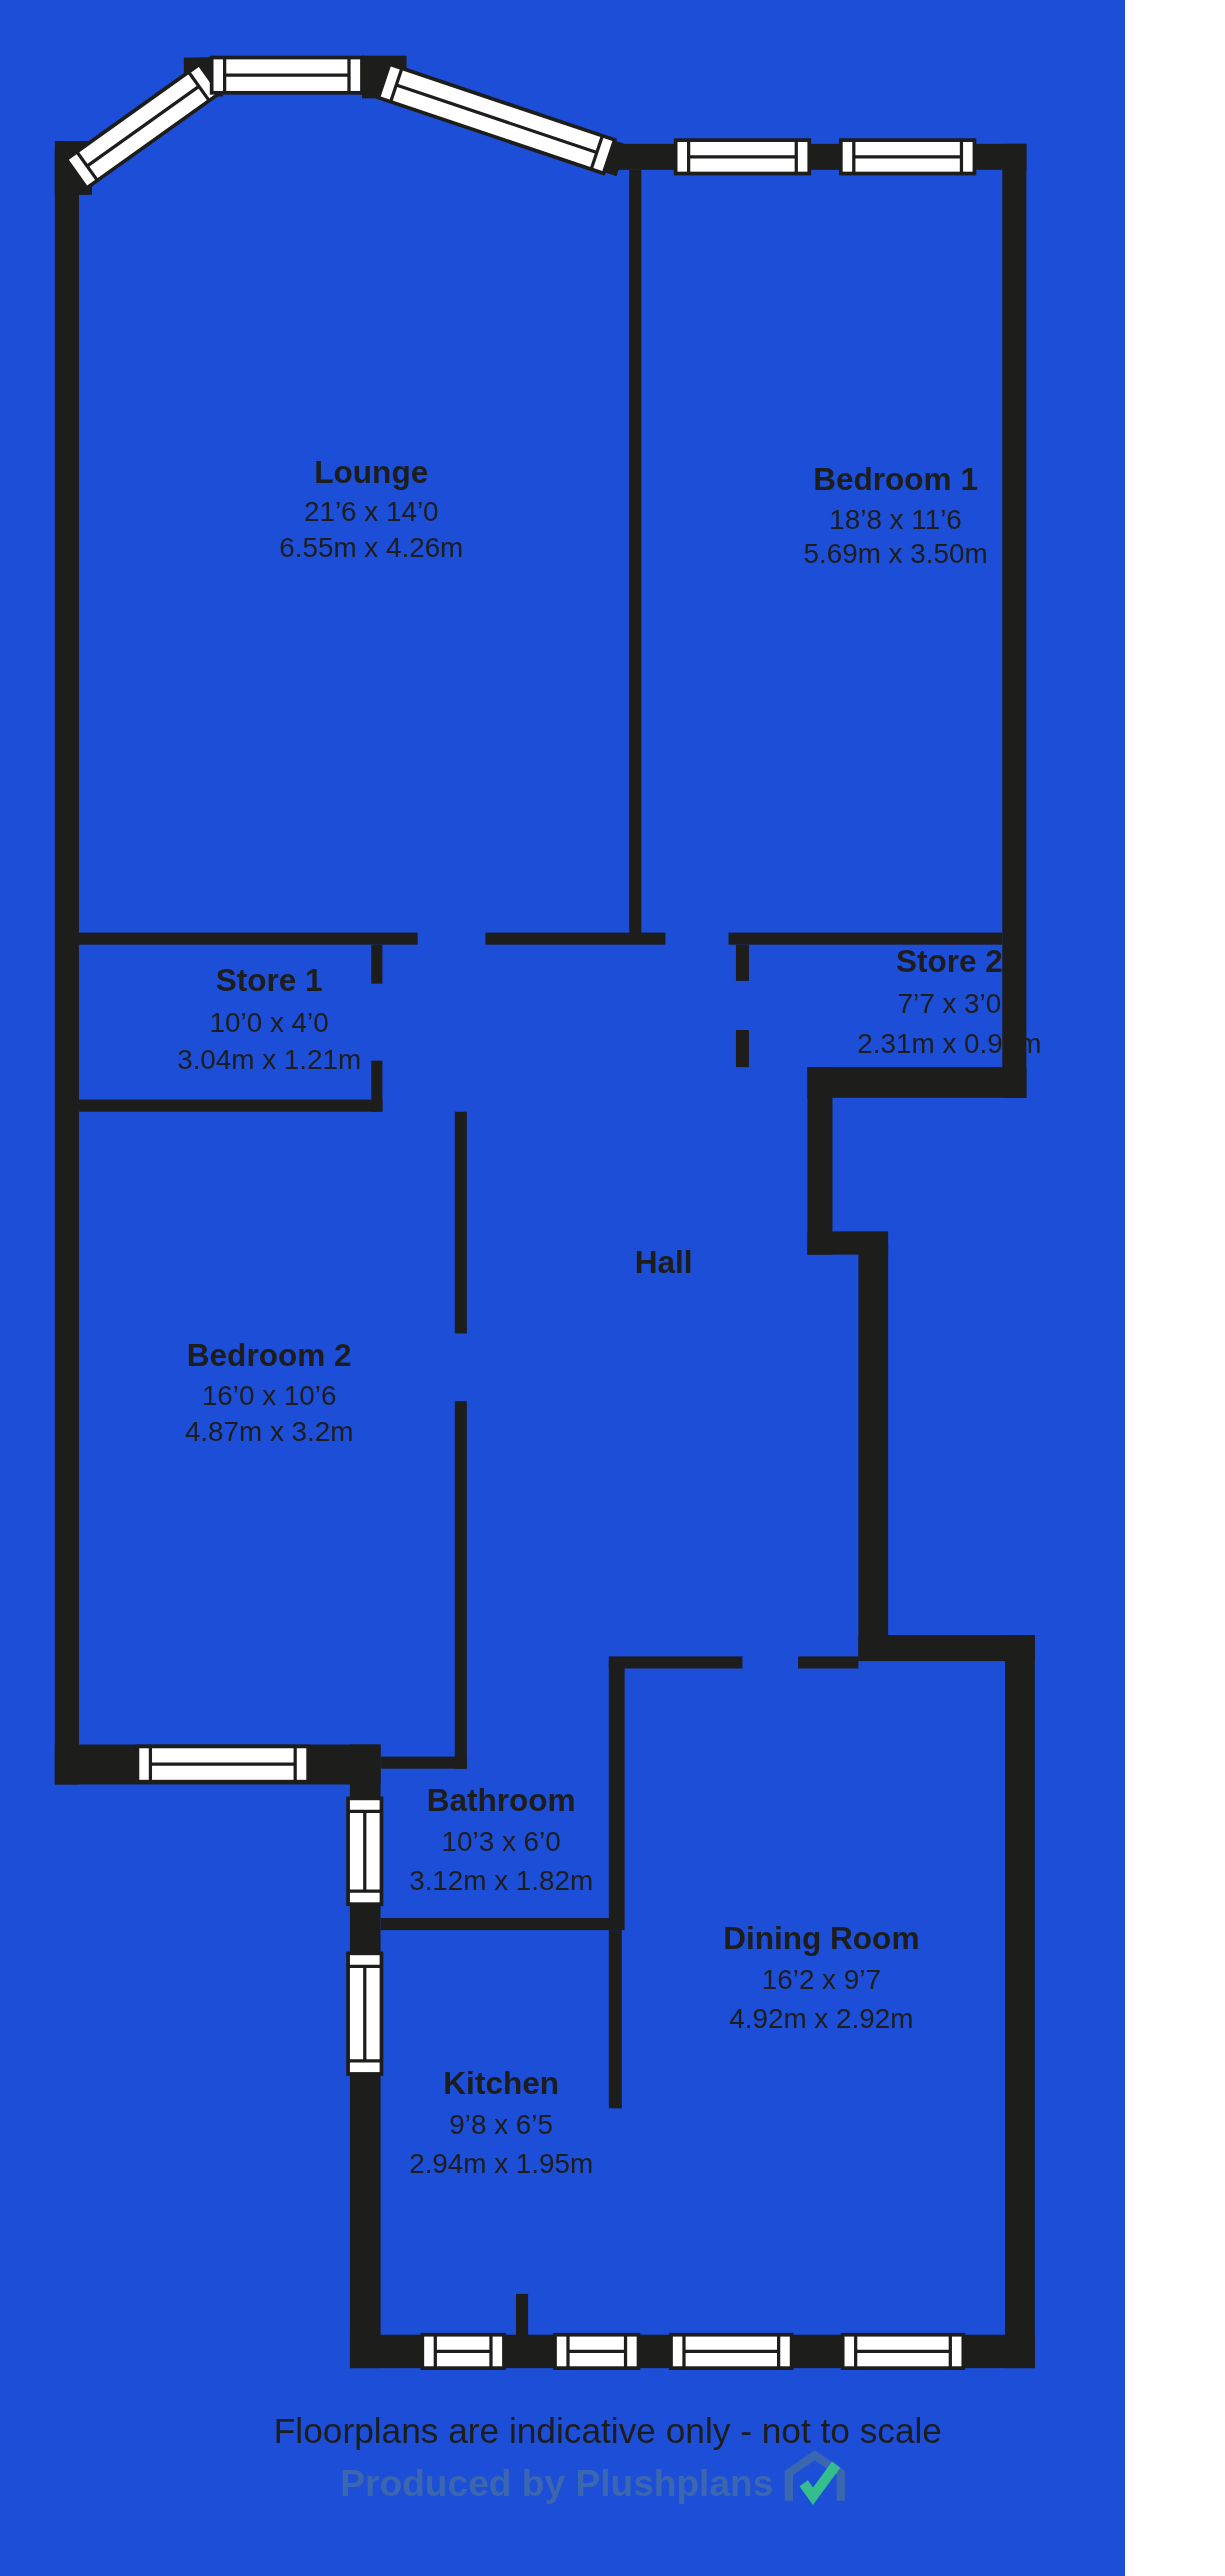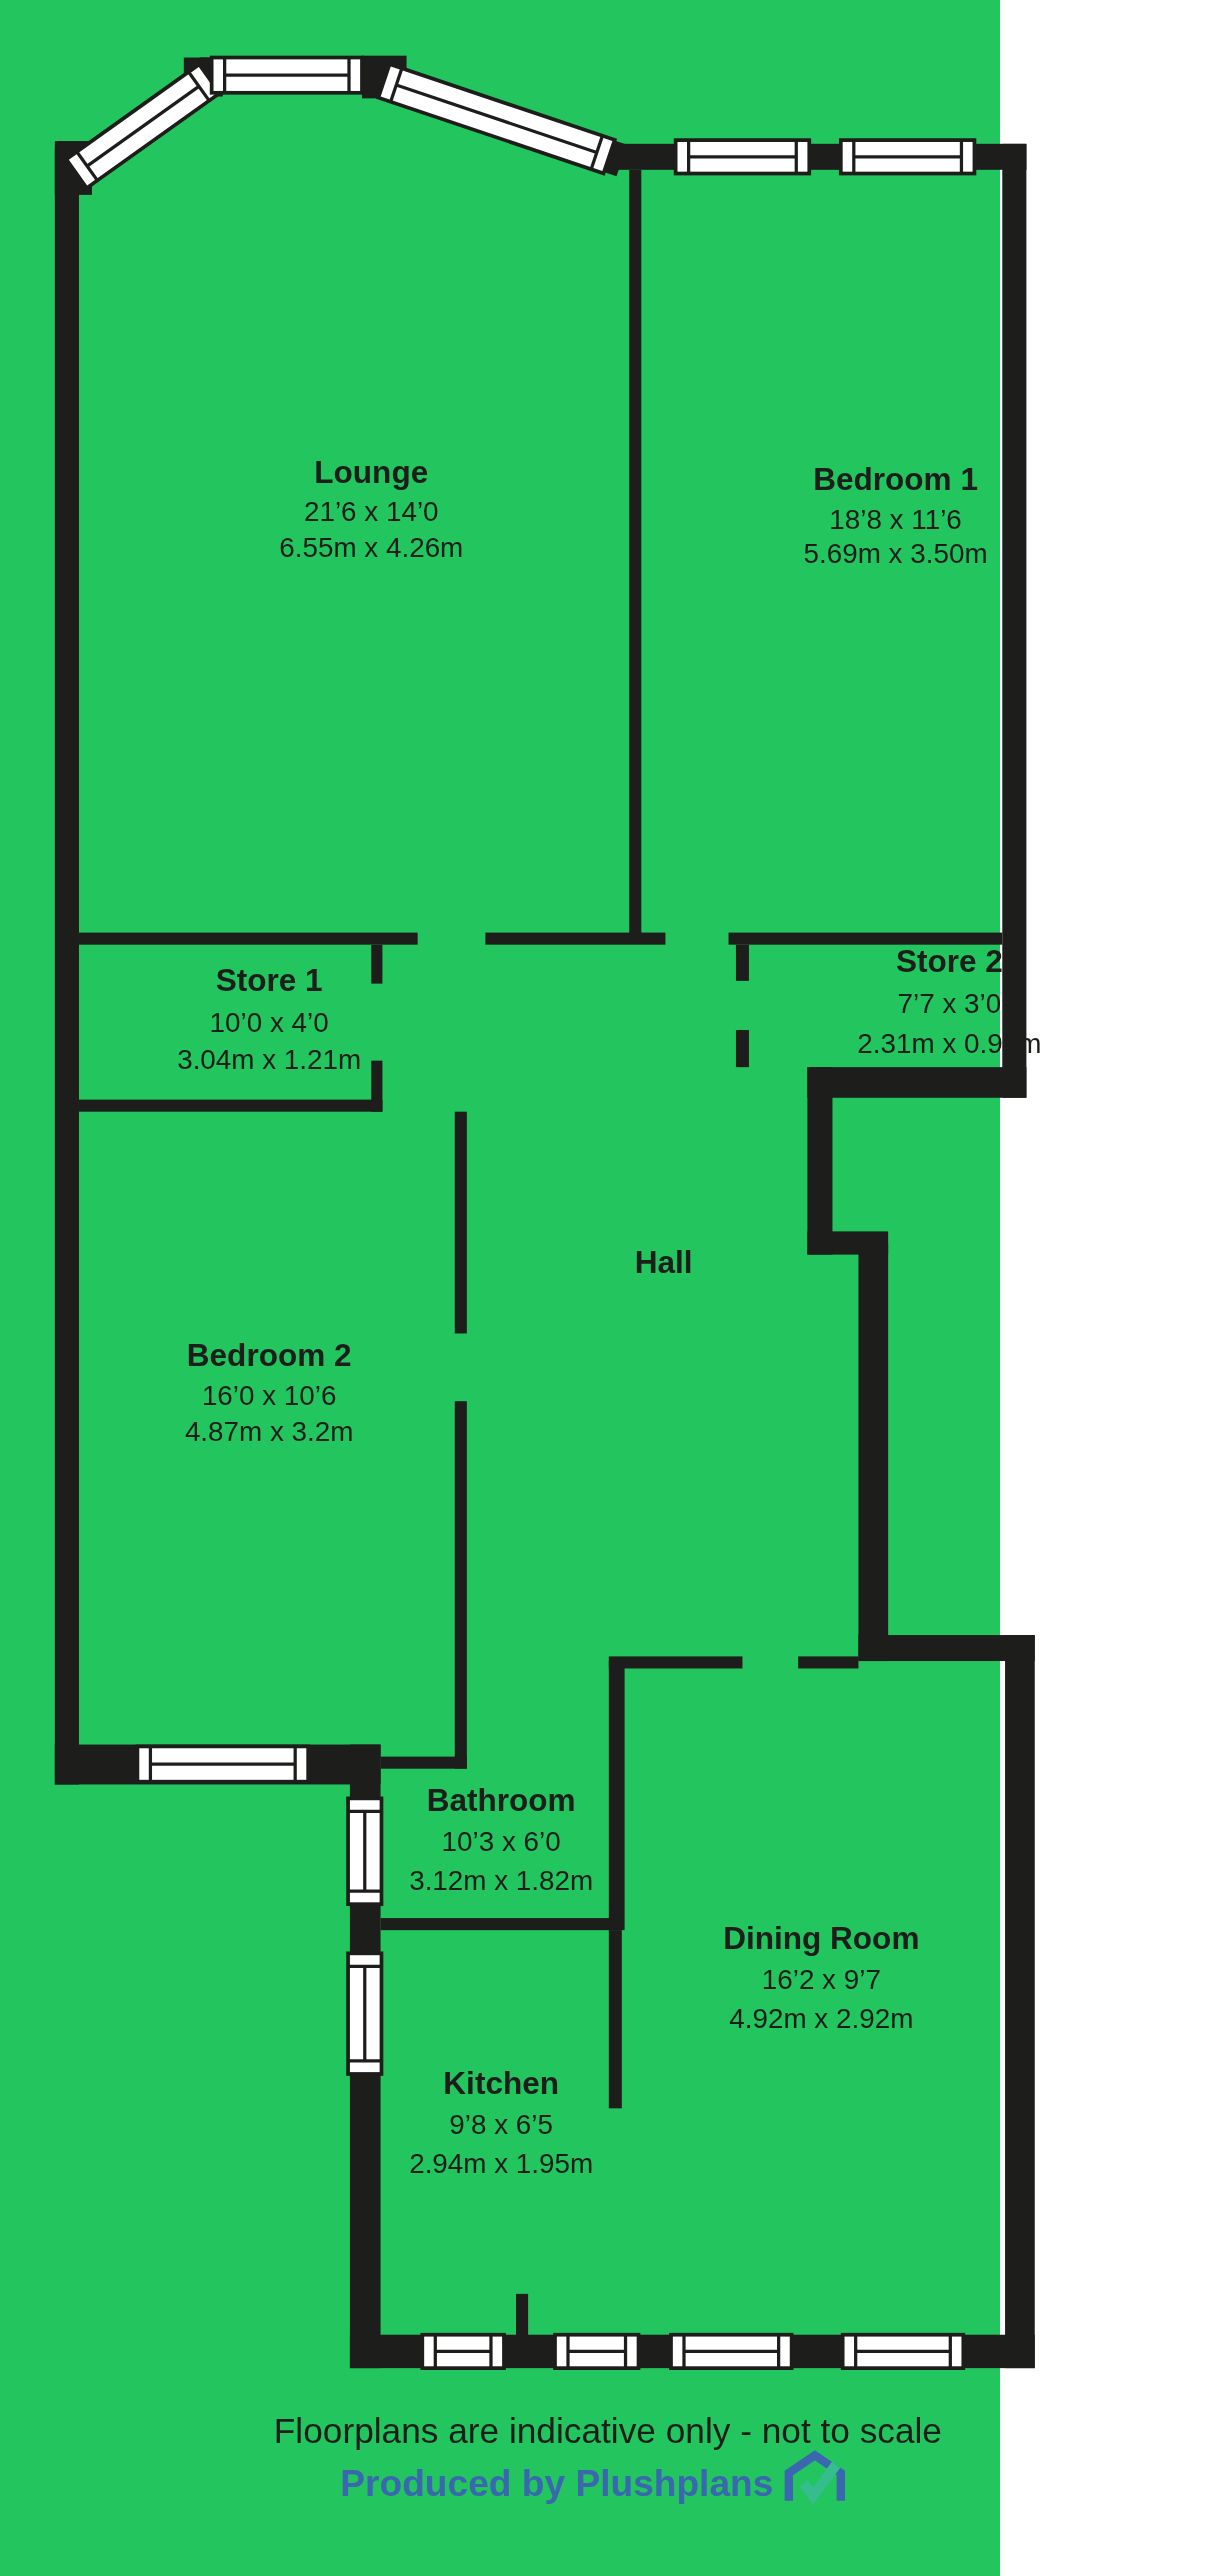--- a/index.html
+++ b/index.html
@@ -1,16 +1,16 @@
 <!DOCTYPE html>
 <html style="--wall: #1d1d1b; --text: #1d1d1b; --footer-blue: #3a67b0; --logo-green: #35bd8d;font-size:15px"><head>
 <meta charset="utf-8">
 <style>
   html,body{margin:0;padding:0;background:#ffffff;}
-  .page{width:1000px;height:2576px;background:#22c55e;position:relative;}
+  .page{width:1125px;height:2576px;background:#1d4ed8;position:relative;}
   svg{display:block;}
   .w{fill:var(--wall,#1d1d1b);}
   .bayline{stroke:var(--wall,#1d1d1b);stroke-width:36;fill:none;}
   .win-rect{fill:#ffffff;stroke:var(--wall,#1d1d1b);stroke-width:4;}
   .win-line{stroke:var(--wall,#1d1d1b);stroke-width:3.5;fill:none;}
   text{font-family:"Liberation Sans",sans-serif;fill:var(--text,#1d1d1b);text-anchor:middle;}
   .room-name{font-size:34px;font-weight:bold;}
   .room-dims{font-size:30px;font-weight:normal;}
   .footer-line1{font-size:38px;}
   .footer-line2{font-size:40px;font-weight:bold;fill:var(--footer-blue,#3a67b0);}

